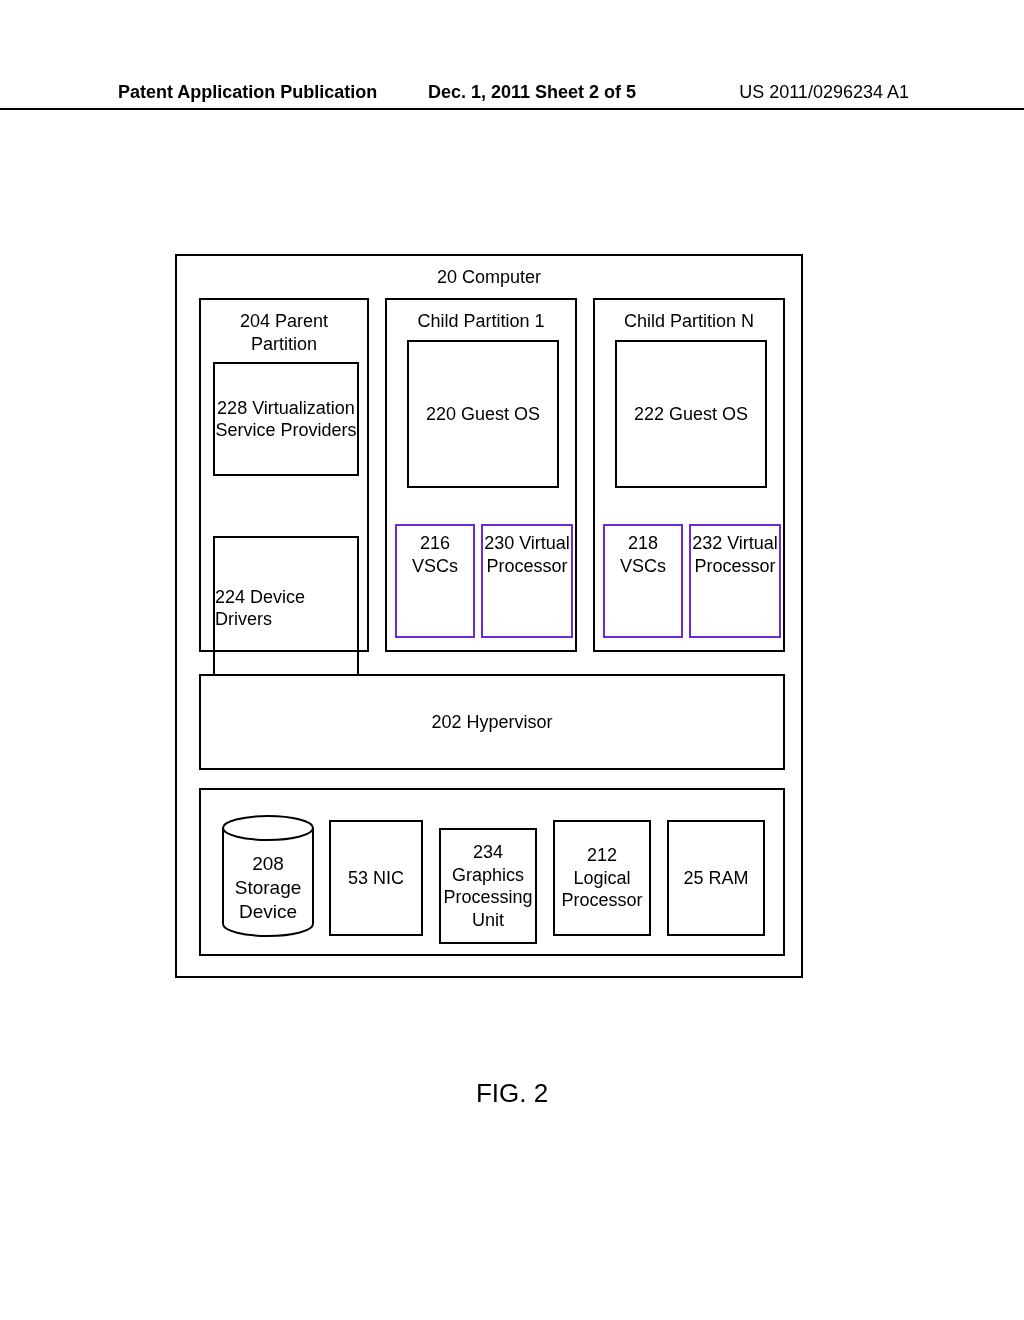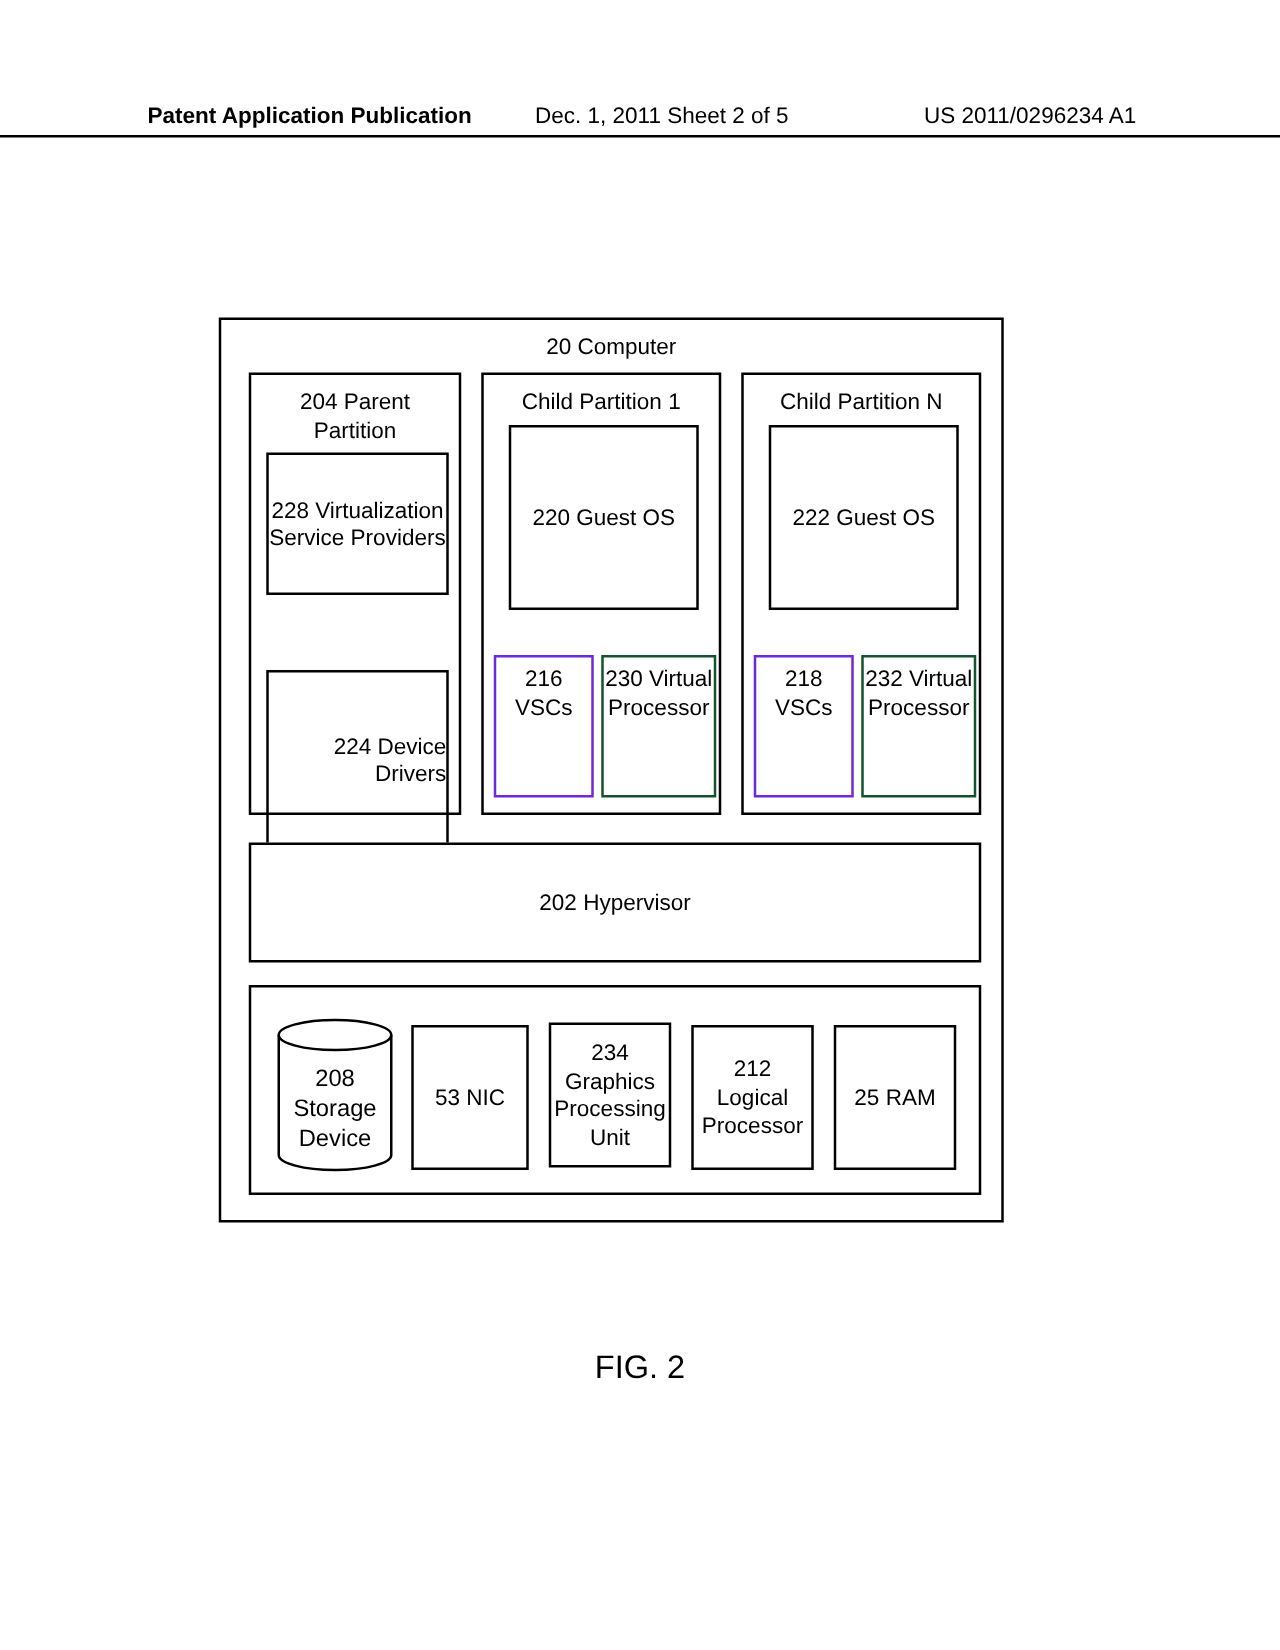--- a/index.html
+++ b/index.html
@@ -22,21 +22,21 @@
     position: absolute;
     top: 82px;
     left: 118px;
     right: 115px;
     font-size: 18px;
     display: flex;
     justify-content: space-between;
     white-space: nowrap;
   }
   .header-left { font-weight: bold; }
-  .header-center { font-weight: normal; position:absolute; left:310px; }
+  .header-center { font-weight: bold; position:absolute; left:310px; }
   .header-right { font-weight: normal; }
   .header-divider {
     position: absolute;
     top: 108px;
     left: 0;
     width: 1024px;
     border-top: 2px solid #000;
   }
 
   .fig-frame {
@@ -77,21 +77,21 @@
     left: 12px; top: 62px; width: 146px; height: 114px;
     border: 2px solid #000;
     display:flex; align-items:center; justify-content:center;
     text-align:center; font-size:18px; line-height:1.25;
   }
   .dd-box {
     position: absolute;
     left: 12px; top: 236px; width: 146px; height: 144px;
     border: 2px solid #000;
     display:flex; align-items:center; justify-content:center;
-    text-align:right; font-size:18px; line-height:1.25;
+    text-align:left; font-size:18px; line-height:1.25;
   }
 
   .child-partition {
     top: 44px; width: 192px; height: 354px;
   }
   .cp1 { left: 210px; }
   .cpn { left: 418px; }
   .cp-title { margin-top: 2px; }
 
   .guest-os {
@@ -105,21 +105,21 @@
   .vscs-box {
     position: absolute;
     left: 8px; top: 224px; width: 80px; height: 114px;
     border: 2px solid #6d28d9;
     display:flex; flex-direction:column; align-items:center; justify-content:flex-start;
     text-align:center; font-size:18px; padding-top:6px; line-height:1.25;
   }
   .vproc-box {
     position: absolute;
     left: 94px; top: 224px; width: 92px; height: 114px;
-    border: 2px solid #14532d;
+    border: 2px solid #6d28d9;
     display:flex; flex-direction:column; align-items:center; justify-content:flex-start;
     text-align:center; font-size:18px; padding-top:6px; line-height:1.25;
   }
 
   .hypervisor {
     left: 24px; top: 420px; width: 586px; height: 96px;
     justify-content: center;
   }
 
   
@@ -138,21 +138,21 @@
   .storage-cyl {
     position: absolute;
     left: 20px; top: 24px; width: 94px; height: 124px;
   }
   .storage-cyl svg { position:absolute; left:0; top:0; }
   .storage-label {
     position:absolute; left:0; top:38px; width:94px;
     text-align:center; font-size:19px; line-height:1.25;
   }
   .nic { left: 128px; top: 30px; width: 94px; height: 116px; }
-  .gpu { left: 238px; top: 28px; width: 98px; height: 116px; padding:0 6px; }
+  .gpu { left: 238px; top: 38px; width: 98px; height: 116px; padding:0 6px; }
   .lproc { left: 352px; top: 30px; width: 98px; height: 116px; padding:0 6px; }
   .ram { left: 466px; top: 30px; width: 98px; height: 116px; }
 
   .fig-caption {
     position: absolute;
     left: 0;
     top: 1078px;
     width: 1024px;
     text-align: center;
     font-size: 26px;

